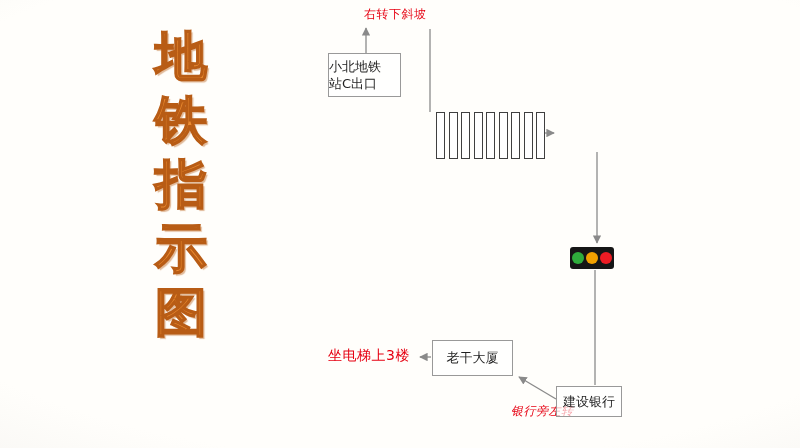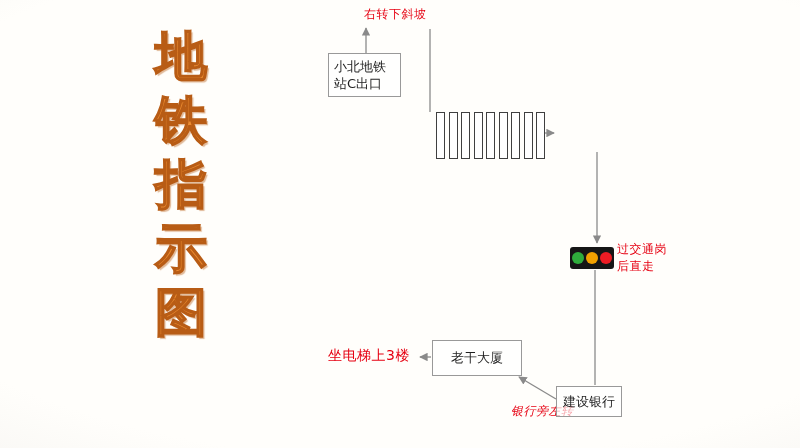--- a/index.html
+++ b/index.html
@@ -22,24 +22,24 @@
   
   svg.lines{position:absolute; left:0; top:0; pointer-events:none;}
   
   .box{
     position:absolute; box-sizing:border-box;
     border:1px solid #999; background:rgba(255,255,255,.65);
     color:#1f1f1f; font-size:13px;
     display:flex; align-items:center; justify-content:center; text-align:center;
   }
   .station{left:328px; top:53px; width:73px; height:44px;
-    flex-direction:column; align-items:flex-start; padding-left:5px; line-height:17px;}
+    flex-direction:column; align-items:flex-start; line-height:17px;}
   .store{left:557px; top:117px; width:89px; height:34px;}
   .bank{left:556px; top:386px; width:66px; height:31px;}
-  .building{left:432px; top:340px; width:90px; height:36px;}
+  .building{left:432px; top:340px; width:81px; height:36px;}
   
   .lbl{position:absolute; color:#e60012; font-size:12px; line-height:17px; letter-spacing:.5px;}
   .lbl.italic{font-style:italic;margin-left:34px;}
   
   .crosswalk{position:absolute; left:436px; top:112px; height:47px; display:flex; gap:3.5px;}
   .crosswalk i{display:block; width:9px; height:100%; box-sizing:border-box;
     border:1.5px solid #3f3f3f; background:#fff;}
   
   .tlight{
     position:absolute; left:570px; top:247px; width:44px; height:22px;
@@ -77,24 +77,20 @@
     <span>地</span>
     <span>铁</span>
     <span>指</span>
     <span>示</span>
     <span>图</span>
   </div>
 
   <div class="lbl" style="left:364px; top:6px;">右转下斜坡</div>
 
 
-  <div class="lbl" style="left:617px; top:241px;">
-    <div>过交通岗</div>
-    <div>后直走</div>
-  </div>
 
   <div class="lbl italic" style="left:477px; top:403px;">银行旁左转</div>
 
   <div class="lbl" style="left:328px; top:347px; font-size:14px;">坐电梯上3楼</div>
 
   <div class="box station">
     <div>小北地铁</div>
     <div>站C出口</div>
   </div>
 

